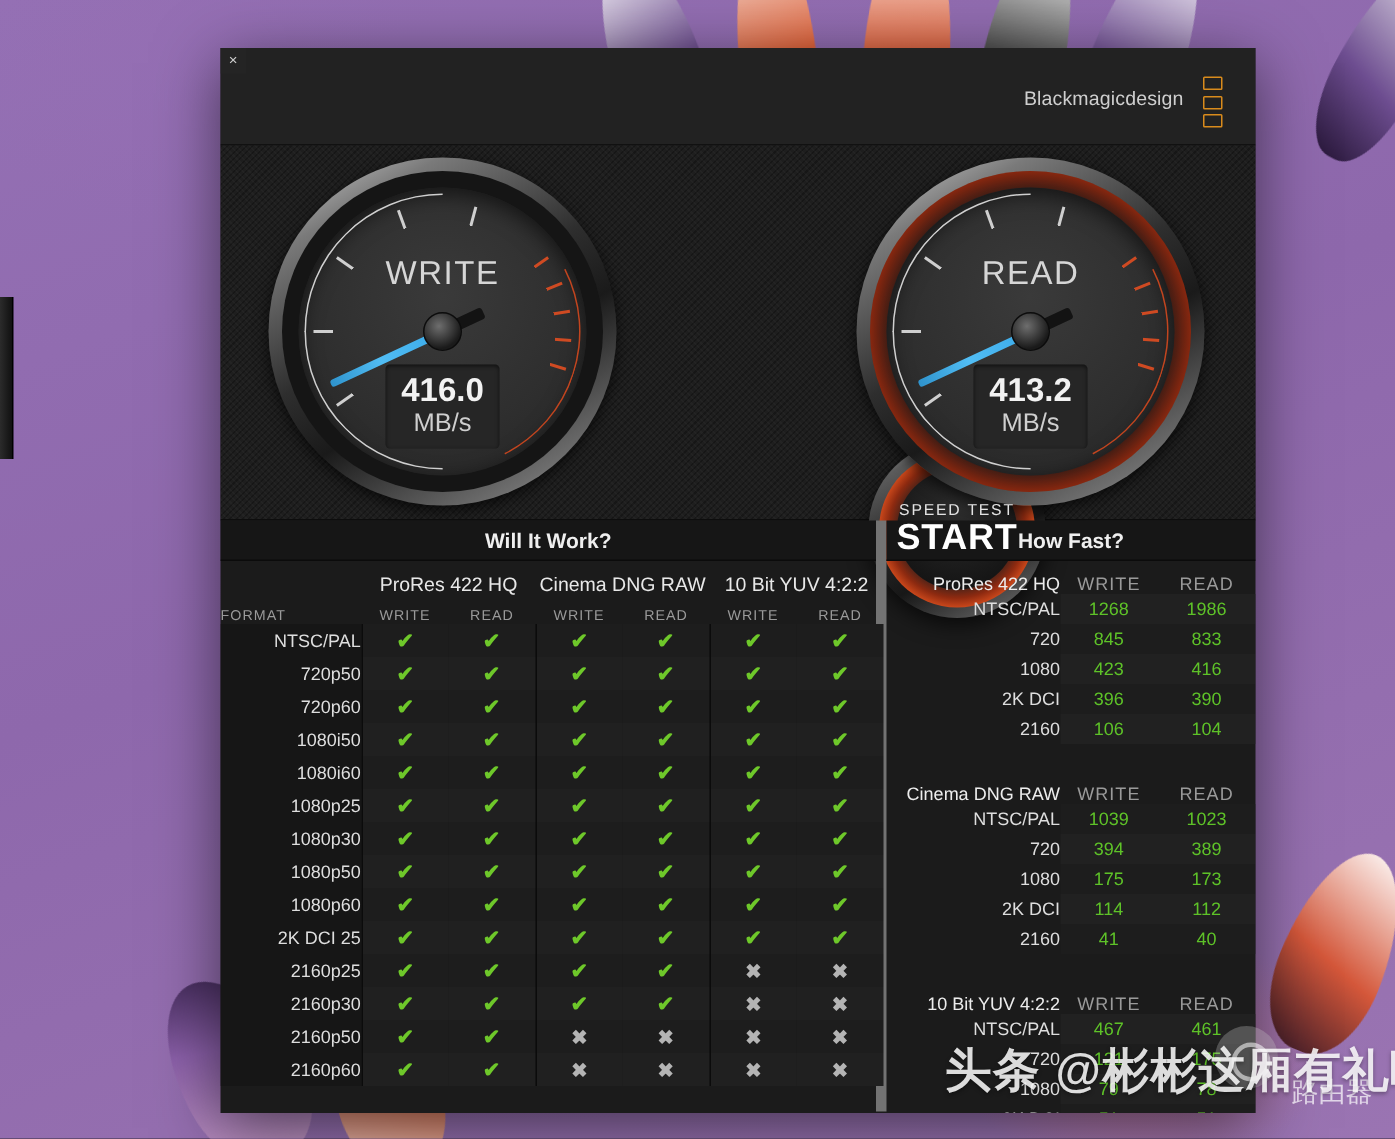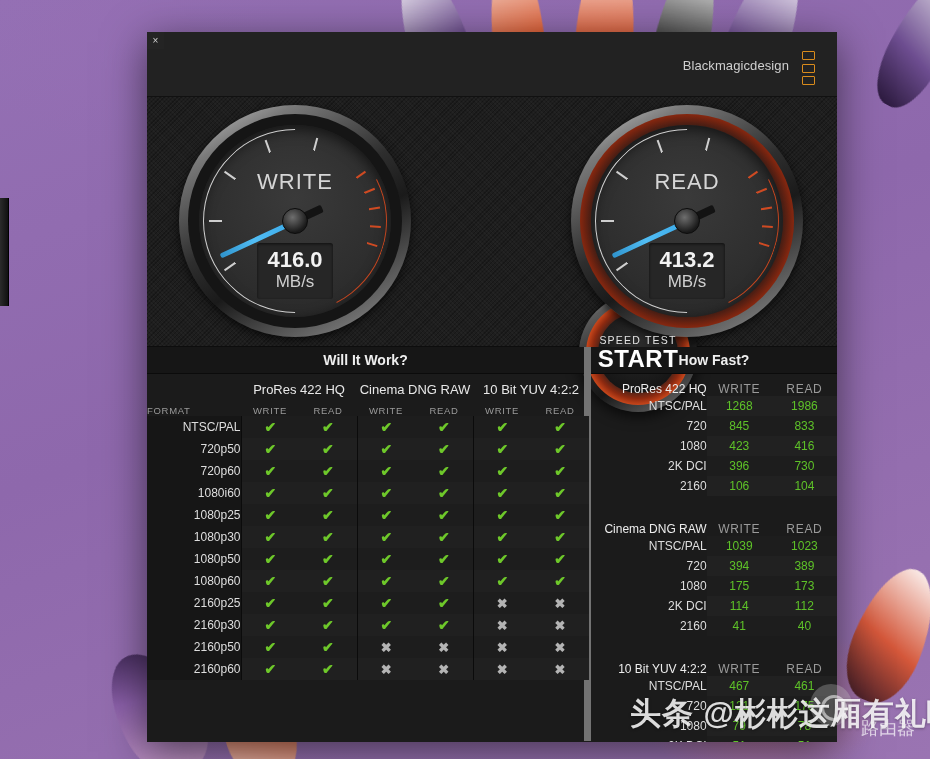--- a/index.html
+++ b/index.html
@@ -411,20 +411,29 @@
             <tr>
               <td class="fmt">720p60</td>
               <td class="mark sep"><span class="ok">✔</span></td>
               <td class="mark"><span class="ok">✔</span></td>
               <td class="mark sep"><span class="ok">✔</span></td>
               <td class="mark"><span class="ok">✔</span></td>
               <td class="mark sep"><span class="ok">✔</span></td>
               <td class="mark"><span class="ok">✔</span></td>
             </tr>
             <tr>
+              <td class="fmt">1080i50</td>
+              <td class="mark sep"><span class="ok">✔</span></td>
+              <td class="mark"><span class="ok">✔</span></td>
+              <td class="mark sep"><span class="ok">✔</span></td>
+              <td class="mark"><span class="ok">✔</span></td>
+              <td class="mark sep"><span class="ok">✔</span></td>
+              <td class="mark"><span class="ok">✔</span></td>
+            </tr>
+            <tr>
               <td class="fmt">1080i60</td>
               <td class="mark sep"><span class="ok">✔</span></td>
               <td class="mark"><span class="ok">✔</span></td>
               <td class="mark sep"><span class="ok">✔</span></td>
               <td class="mark"><span class="ok">✔</span></td>
               <td class="mark sep"><span class="ok">✔</span></td>
               <td class="mark"><span class="ok">✔</span></td>
             </tr>
             <tr>
               <td class="fmt">1080p25</td>
@@ -448,20 +457,29 @@
               <td class="fmt">1080p50</td>
               <td class="mark sep"><span class="ok">✔</span></td>
               <td class="mark"><span class="ok">✔</span></td>
               <td class="mark sep"><span class="ok">✔</span></td>
               <td class="mark"><span class="ok">✔</span></td>
               <td class="mark sep"><span class="ok">✔</span></td>
               <td class="mark"><span class="ok">✔</span></td>
             </tr>
             <tr>
               <td class="fmt">1080p60</td>
+              <td class="mark sep"><span class="ok">✔</span></td>
+              <td class="mark"><span class="ok">✔</span></td>
+              <td class="mark sep"><span class="ok">✔</span></td>
+              <td class="mark"><span class="ok">✔</span></td>
+              <td class="mark sep"><span class="ok">✔</span></td>
+              <td class="mark"><span class="ok">✔</span></td>
+            </tr>
+            <tr>
+              <td class="fmt">2K DCI 25</td>
               <td class="mark sep"><span class="ok">✔</span></td>
               <td class="mark"><span class="ok">✔</span></td>
               <td class="mark sep"><span class="ok">✔</span></td>
               <td class="mark"><span class="ok">✔</span></td>
               <td class="mark sep"><span class="ok">✔</span></td>
               <td class="mark"><span class="ok">✔</span></td>
             </tr>
             <tr>
               <td class="fmt">2160p25</td>
               <td class="mark sep"><span class="ok">✔</span></td>
@@ -527,21 +545,21 @@
               <td class="hf-val">833</td>
             </tr>
             <tr class="hf-row">
               <td class="hf-name">1080</td>
               <td class="hf-val">423</td>
               <td class="hf-val">416</td>
             </tr>
             <tr class="hf-row">
               <td class="hf-name">2K DCI</td>
               <td class="hf-val">396</td>
-              <td class="hf-val">730</td>
+              <td class="hf-val">390</td>
             </tr>
             <tr class="hf-row">
               <td class="hf-name">2160</td>
               <td class="hf-val">106</td>
               <td class="hf-val">104</td>
             </tr>
             <tr class="hf-spacer">
               <td colspan="3"></td>
             </tr>
             <tr class="hf-grp">

